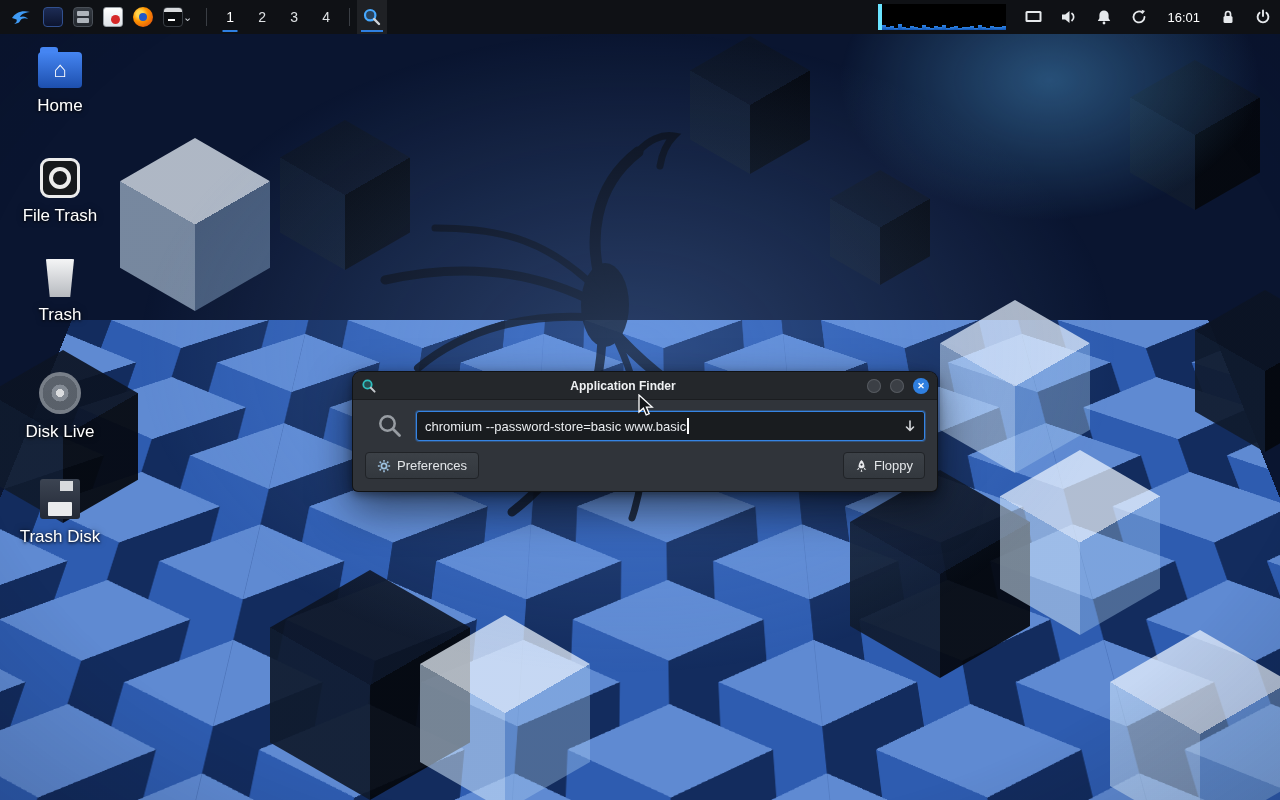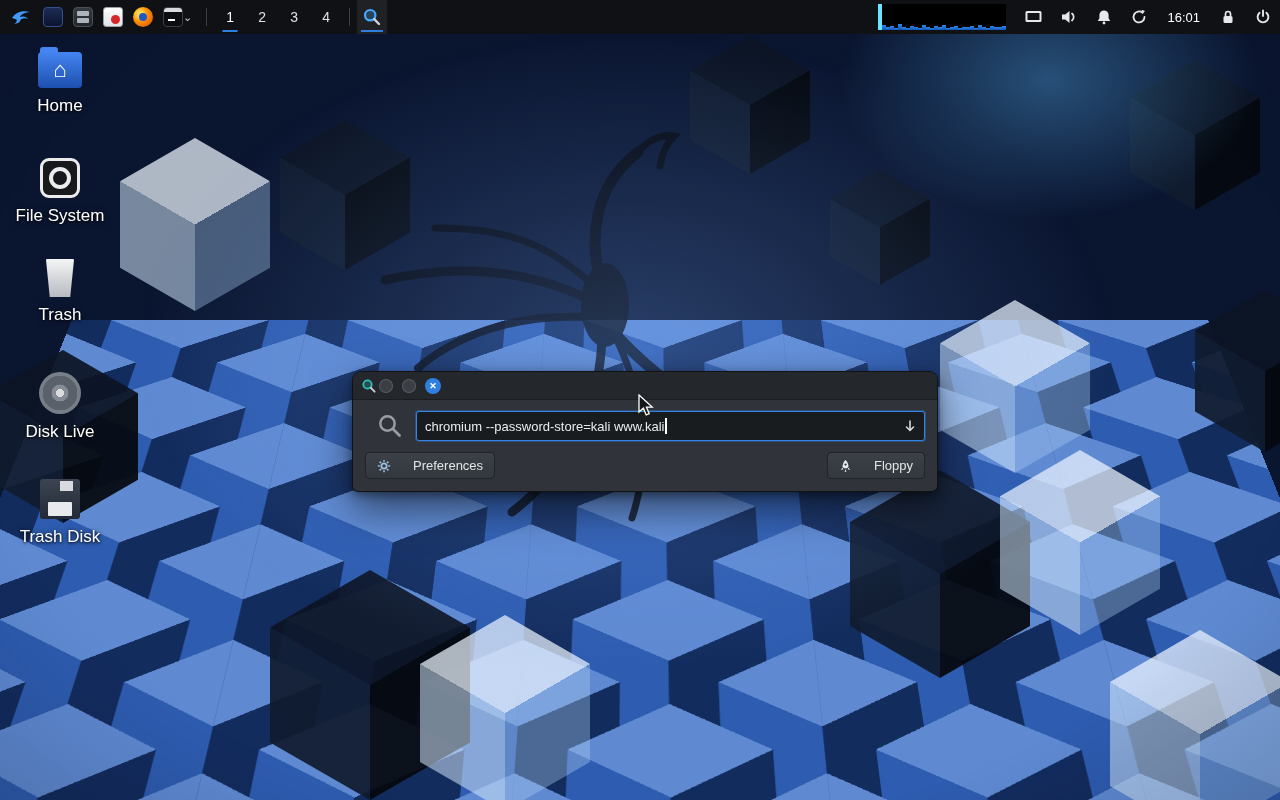--- a/index.html
+++ b/index.html
@@ -112,21 +112,21 @@
   .entry {
     flex:1; height:30px; background:#191c1f; border:1px solid #3584e4;
     box-shadow:0 0 0 1px rgba(53,132,228,.35); border-radius:3px;
     display:flex; align-items:center; padding:0 26px 0 8px; position:relative;
     color:#e9ecef; font-size:13px; white-space:nowrap; overflow:hidden;
   }
   .caret { display:inline-block; width:1.5px; height:16px; background:#ffffff; margin-left:1px; }
   .earrow { position:absolute; right:5px; top:50%; transform:translateY(-50%); background:none; border:none; padding:2px; display:flex; }
   .brow { display:flex; justify-content:space-between; margin-top:11px; }
   .btn {
-    height:27px; padding:0 11px; display:flex; align-items:center; gap:22px;
+    height:27px; padding:0 11px; display:flex; align-items:center; gap:6px;
     background:linear-gradient(#3c4147,#33383e); border:1px solid #202327; border-radius:4px;
     color:#e2e5e8; font-size:13px; font-family:"Liberation Sans",sans-serif; cursor:default;
   }
 
   
   .cursor { position:absolute; left:636px; top:394px; z-index:20; pointer-events:none; }
 </style>
 </head>
 <body>
 
@@ -283,21 +283,21 @@
     </button>
   </div>
 </div>
 
 <div class="dicon" style="top:52px">
   <div class="ic ic-home">⌂</div>
   <div class="lbl">Home</div>
 </div>
 <div class="dicon" style="top:158px">
   <div class="ic ic-fs"></div>
-  <div class="lbl">File System</div>
+  <div class="lbl">File Trash</div>
 </div>
 <div class="dicon" style="top:259px">
   <div class="ic ic-trash"></div>
   <div class="lbl">Trash</div>
 </div>
 <div class="dicon" style="top:372px">
   <div class="ic ic-disc"></div>
   <div class="lbl">Disk Live</div>
 </div>
 <div class="dicon" style="top:479px">
@@ -306,36 +306,37 @@
 </div>
 
 <div class="appfinder">
   <div class="titlebar">
     <span class="wicon">
       <svg width="16" height="16" viewBox="0 0 16 16">
         <circle cx="6.5" cy="6.5" r="4.2" fill="rgba(47,191,191,.25)" stroke="#2fbfbf" stroke-width="1.8"></circle>
         <line x1="9.8" y1="9.8" x2="13.6" y2="13.6" stroke="#c3c7cb" stroke-width="2" stroke-linecap="round"></line>
       </svg>
     </span>
+    <span class="wtitle">Application Finder</span>
     <span class="wbtns">
       <button class="wb dim"></button>
       <button class="wb dim"></button>
       <button class="wb close">✕</button>
     </span>
   </div>
   <div class="wbody">
     <div class="srow">
       <span class="sicon">
         <svg width="26" height="26" viewBox="0 0 26 26">
           <circle cx="10.5" cy="10.5" r="7.2" fill="none" stroke="#989da3" stroke-width="2.5"></circle>
           <line x1="16" y1="16" x2="22.5" y2="22.5" stroke="#989da3" stroke-width="2.8" stroke-linecap="round"></line>
         </svg>
       </span>
       <div class="entry">
-        <span>chromium --password-store=kali www.kali</span>
+        <span>chromium --password-store=basic www.basic</span>
           <span class="caret"></span>
         <button class="earrow">
           <svg width="14" height="14" viewBox="0 0 14 14">
             <path d="M7 2 v9 M3.5 8 L7 11.5 L10.5 8" fill="none" stroke="#d4d7da" stroke-width="1.6" stroke-linecap="round" stroke-linejoin="round"></path>
           </svg>
         </button>
       </div>
     </div>
     <div class="brow">
       <button class="btn">

